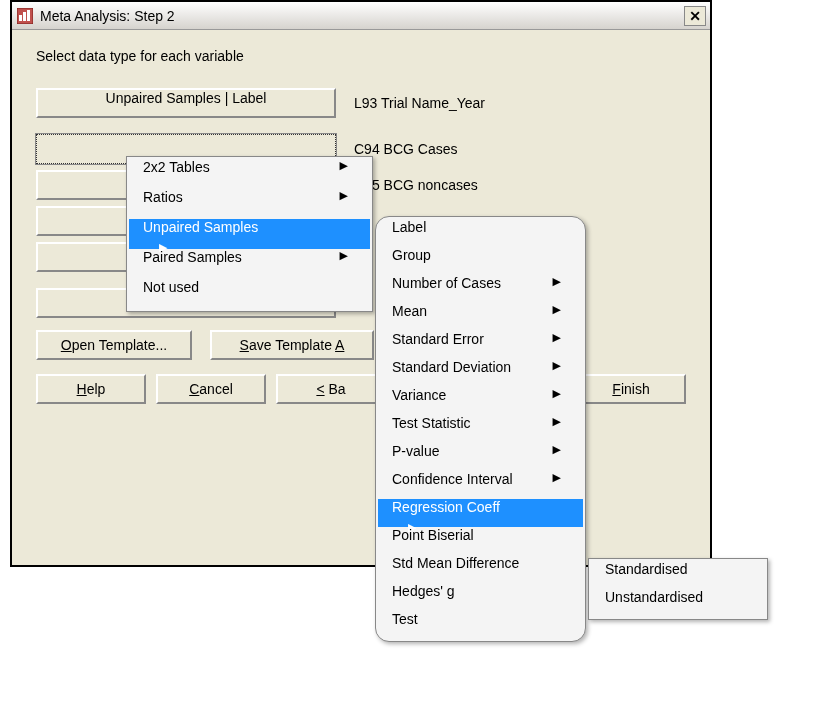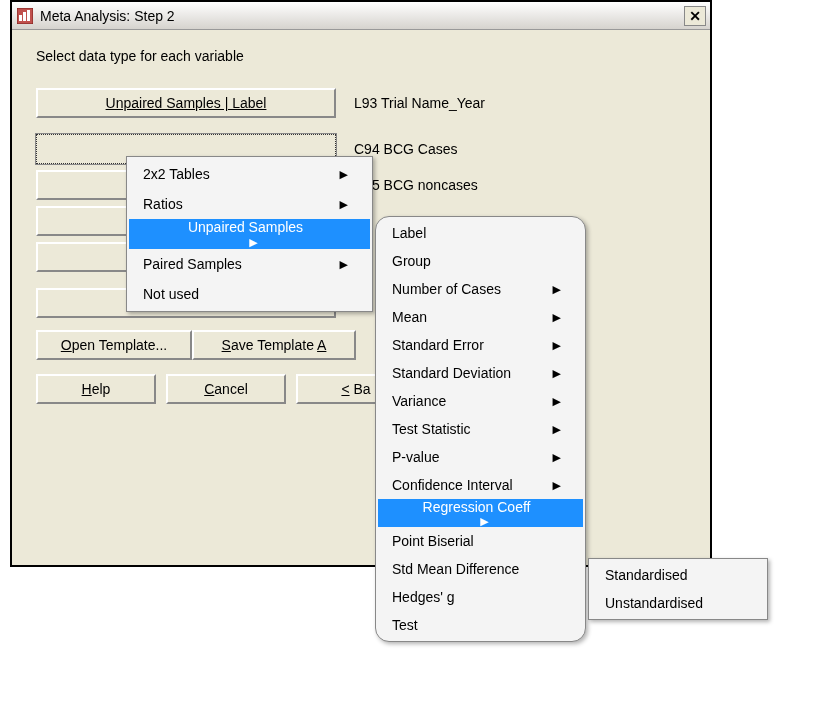--- a/index.html
+++ b/index.html
@@ -73,38 +73,37 @@
     }
     .sel-btn {
       width: 300px;
       height: 30px;
       background: #ece9d8;
       border: 2px solid;
       border-color: #fff #888 #888 #fff;
       cursor: pointer;
       font-size: 14px;
       display: flex;
-      align-items: center;
+      align-items: flex-start;
       justify-content: center;
-      text-decoration: underline;
     }
     .sel-btn.dotted {
       border: 1px dotted #333;
       outline: 1px solid #888;
     }
     .var-label {
       margin-left: 18px;
       font-size: 14px;
     }
     .gap {
       height: 10px;
     }
     .btn-row {
       display: flex;
-      gap: 0;
+      gap: 18px;
       margin-top: 12px;
     }
     .action-btn {
       height: 30px;
       padding: 0 14px;
       background: #ece9d8;
       border: 2px solid;
       border-color: #fff #888 #888 #fff;
       cursor: pointer;
       font-size: 14px;
@@ -127,25 +126,25 @@
       position: absolute;
       background: #f4f4f4;
       border: 1px solid #888;
       box-shadow: 2px 2px 4px rgba(0,0,0,0.3);
       padding: 2px;
     }
     .menu-item {
       height: 24px;
       padding: 0 22px 0 14px;
       display: flex;
-      align-items: center;
       justify-content: space-between;
       font-size: 14px;
       cursor: pointer;
       white-space: nowrap;
+      gap: 6px;
     }
     .menu-item.highlighted {
       background: #1e90ff;
       color: #fff;
       flex-direction: column;
     }
     .sub-arrow {
       font-size: 11px;
       margin-left: 16px;
     }
@@ -261,20 +260,23 @@
     <div class="bottom-row">
       <button class="action-btn">
         <span><span class="u">H</span>elp</span>
       </button>
       <button class="action-btn">
         <span><span class="u">C</span>ancel</span>
       </button>
       <button class="action-btn">
         <span><span class="u">&lt;</span> Ba</span>
       </button>
+      <button class="action-btn" style="margin-left:180px">
+        <span><span class="u">F</span>inish</span>
+      </button>
     </div>
   </div>
 </div>
 
 <div class="menu menu1">
   <div class="menu-item">
     <span>2x2 Tables</span>
     <span class="sub-arrow">▶</span>
   </div>
   <div class="menu-item">

